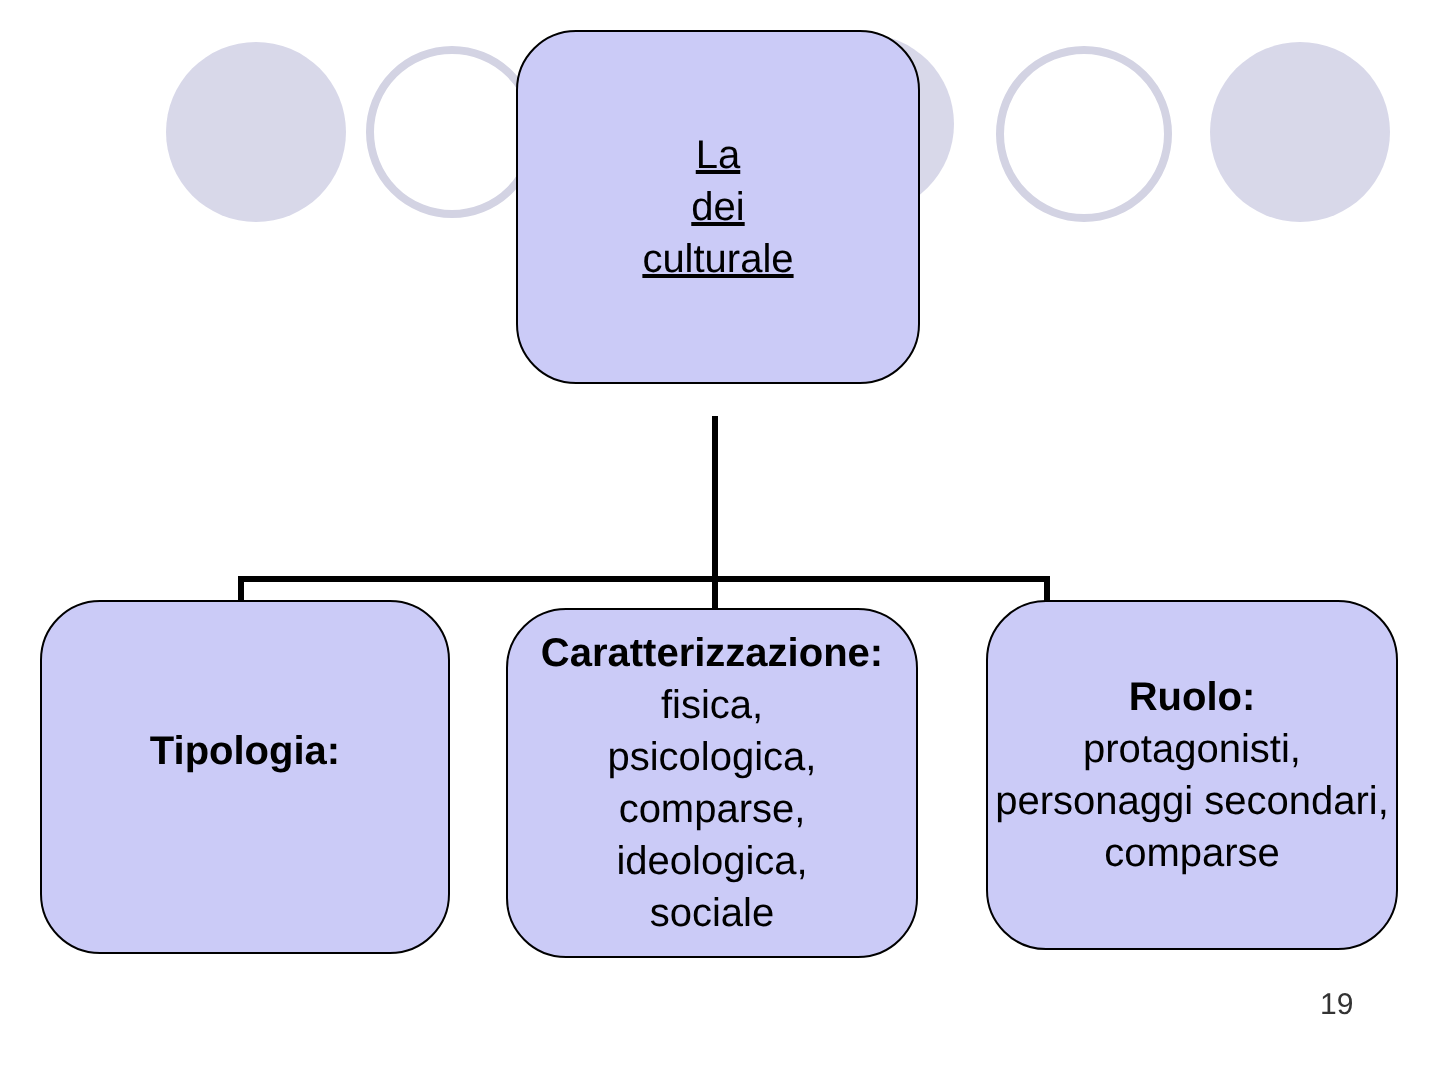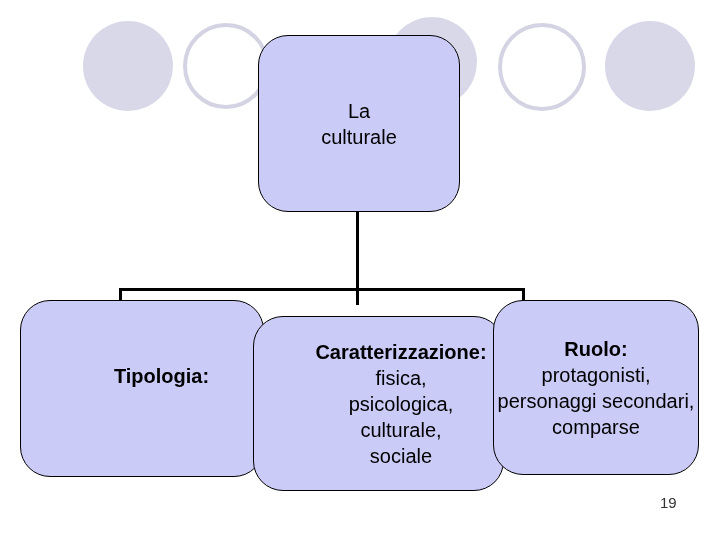--- a/index.html
+++ b/index.html
@@ -35,24 +35,24 @@
   .conn-stub-right{left:522px;top:288px;width:3px;height:15px;}
   .node{
     position:absolute;z-index:3;
     background:var(--node-fill);
     border:1px solid var(--node-border);
     border-radius:30px;
     display:flex;align-items:center;justify-content:center;
     text-align:center;color:var(--text);
     font-size:20px;line-height:26px;
   }
-  .node-root{left:258px;top:35px;width:200px;height:175px;}
-  .node-child1{left:20px;top:300px;width:203px;height:175px;padding-left:39px;}
+  .node-root{left:258px;top:15px;width:200px;height:175px;text-decoration:underline;}
+  .node-child1{left:20px;top:300px;width:203px;height:175px;}
   .node-child1 .node-text{transform:translateY(-13px);}
-  .node-child2{left:253px;top:316px;width:204px;height:173px;padding-left:45px;}
+  .node-child2{left:253px;top:304px;width:204px;height:173px;}
   .node-child3{left:493px;top:300px;width:204px;height:173px;}
   .node-text{width:100%;}
   .node-text div{white-space:nowrap;}
   .node-title{font-weight:bold;white-space:nowrap;}
   .page-number{
     position:absolute;left:660px;top:494px;
     font-size:15px;color:#333333;z-index:4;
   }
 </style>
 </head>
@@ -68,37 +68,39 @@
 
   <div class="connector conn-root-v"></div>
   <div class="connector conn-h"></div>
   <div class="connector conn-stub-left"></div>
   <div class="connector conn-stub-mid"></div>
   <div class="connector conn-stub-right"></div>
 
   <div class="node node-root">
     <div class="node-text">
         <div>La</div>
+        <div>dei</div>
         <div>culturale</div>
       </div>
   </div>
 
   <div class="node node-child1">
     <div class="node-text">
       <div class="node-title">Tipologia:</div>
     </div>
   </div>
 
   <div class="node node-child2">
     <div class="node-text">
       <div class="node-title">Caratterizzazione:</div>
       <div>
           <div>fisica,</div>
           <div>psicologica,</div>
-          <div>culturale,</div>
+          <div>comparse,</div>
+          <div>ideologica,</div>
           <div>sociale</div>
         </div>
     </div>
   </div>
 
   <div class="node node-child3">
     <div class="node-text">
       <div class="node-title">Ruolo:</div>
       <div>
           <div>protagonisti,</div>

